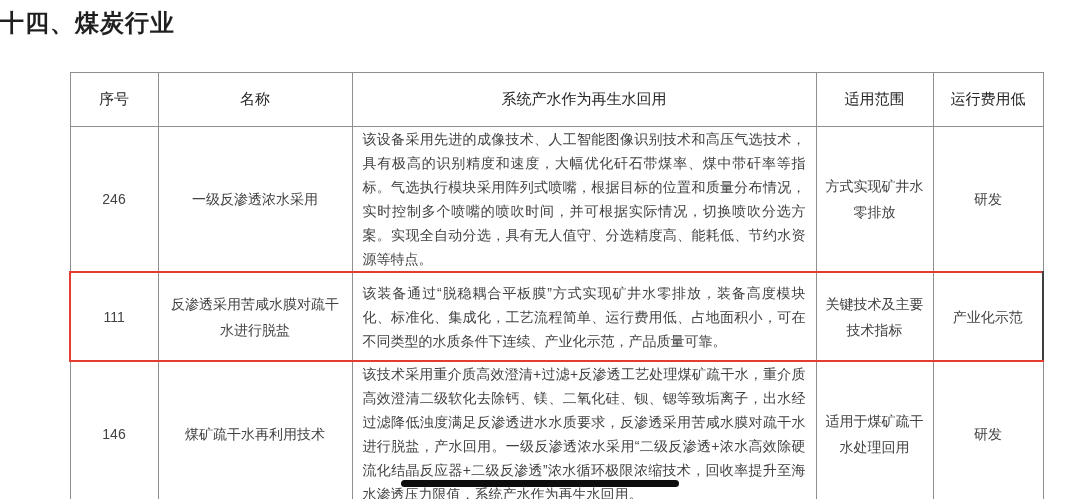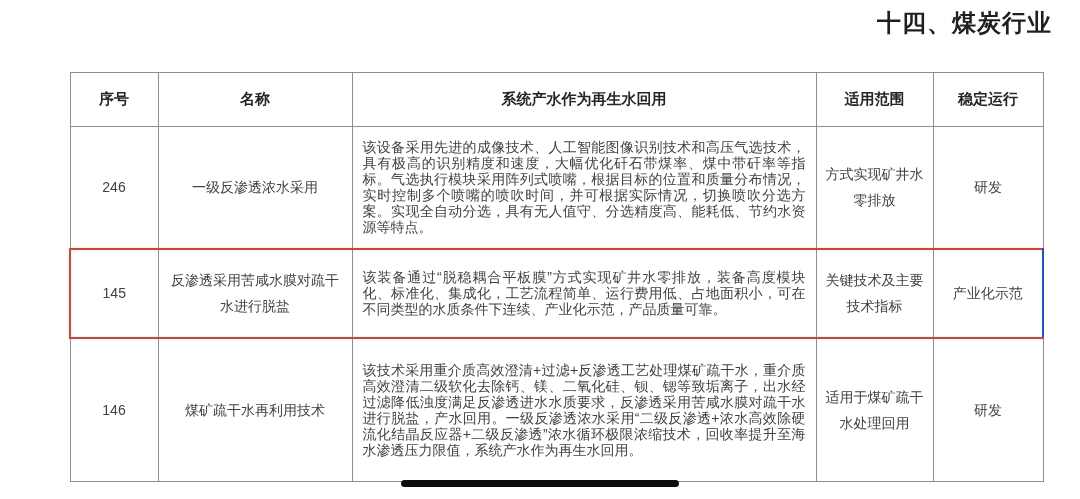--- a/index.html
+++ b/index.html
@@ -2,21 +2,21 @@
 <html><head>
 <meta charset="utf-8">
 <style>
   * { margin: 0; padding: 0; box-sizing: border-box; }
   html, body { width: 1080px; height: 499px; background: #ffffff; overflow: hidden; }
   body { font-family: "Liberation Sans", "DejaVu Sans", sans-serif; color: #3f3f3f; position: relative; }
 
   .page-title {
     position: absolute;
     top: 7px; left: 0; width: 1052px;
-    text-align: right;
+    text-align: left;
     font-size: 24px;
     font-weight: bold;
     color: #1f1f1f;
     letter-spacing: 1px;
   }
 
   table.tech-table {
     position: absolute;
     left: 69px; top: 72px;
     width: 973px;
@@ -31,40 +31,40 @@
     color: #424242;
     vertical-align: middle;
     overflow: hidden;
   }
   .tech-table thead tr { height: 54px; }
   .tech-table tr.r0 { height: 122px; }
   .tech-table tr.r1 { height: 89px; }
   .tech-table tr.r2 { height: 144px; }
   .tech-table th {
     font-size: 15px;
-    font-weight: bold;
+    font-weight: normal;
     color: #262626;
     text-align: center;
   }
   td.c-serial, td.c-name, td.c-scope, td.c-stage {
     text-align: center;
     line-height: 26px;
     padding: 2px 8px;
   }
   td.c-desc {
     text-align: justify;
-    line-height: 16px;
+    line-height: 24px;
     padding: 0 10px;
     word-break: break-all;
   }
 
   
   tr.highlight td { border-top: 2px solid #e63c2f; border-bottom: 2px solid #e63c2f; }
   tr.highlight td:first-child { border-left: 2px solid #e63c2f; }
-  tr.highlight td:last-child  { border-right: 2px solid #1d4ed8; }
+  tr.highlight td:last-child  { border-right: 2px solid #404040; }
 
   .black-bar {
     position: absolute;
     left: 401px; top: 480px;
     width: 278px; height: 7px;
     background: #0d0d0d;
     border-radius: 4px;
   }
 </style>
 </head>
@@ -79,33 +79,33 @@
     <col style="width:464px">
     <col style="width:117px">
     <col style="width:110px">
   </colgroup>
   <thead>
     <tr>
       <th>序号</th>
       <th>名称</th>
       <th>系统产水作为再生水回用</th>
       <th>适用范围</th>
-      <th>稳定运行</th>
+      <th>运行费用低</th>
     </tr>
   </thead>
   <tbody>
     <tr class="r0">
       <td class="c-serial">246</td>
       <td class="c-name">一级反渗透浓水采用</td>
       <td class="c-desc">该设备采用先进的成像技术、人工智能图像识别技术和高压气选技术，具有极高的识别精度和速度，大幅优化矸石带煤率、煤中带矸率等指标。气选执行模块采用阵列式喷嘴，根据目标的位置和质量分布情况，实时控制多个喷嘴的喷吹时间，并可根据实际情况，切换喷吹分选方案。实现全自动分选，具有无人值守、分选精度高、能耗低、节约水资源等特点。</td>
       <td class="c-scope">方式实现矿井水零排放</td>
       <td class="c-stage">研发</td>
     </tr>
     <tr class="r1 highlight">
-      <td class="c-serial">145</td>
+      <td class="c-serial">111</td>
       <td class="c-name">反渗透采用苦咸水膜对疏干水进行脱盐</td>
       <td class="c-desc">该装备通过“脱稳耦合平板膜”方式实现矿井水零排放，装备高度模块化、标准化、集成化，工艺流程简单、运行费用低、占地面积小，可在不同类型的水质条件下连续、产业化示范，产品质量可靠。</td>
       <td class="c-scope">关键技术及主要技术指标</td>
       <td class="c-stage">产业化示范</td>
     </tr>
     <tr class="r2">
       <td class="c-serial">146</td>
       <td class="c-name">煤矿疏干水再利用技术</td>
       <td class="c-desc">该技术采用重介质高效澄清+过滤+反渗透工艺处理煤矿疏干水，重介质高效澄清二级软化去除钙、镁、二氧化硅、钡、锶等致垢离子，出水经过滤降低浊度满足反渗透进水水质要求，反渗透采用苦咸水膜对疏干水进行脱盐，产水回用。一级反渗透浓水采用“二级反渗透+浓水高效除硬流化结晶反应器+二级反渗透”浓水循环极限浓缩技术，回收率提升至海水渗透压力限值，系统产水作为再生水回用。</td>
       <td class="c-scope">适用于煤矿疏干水处理回用</td>

